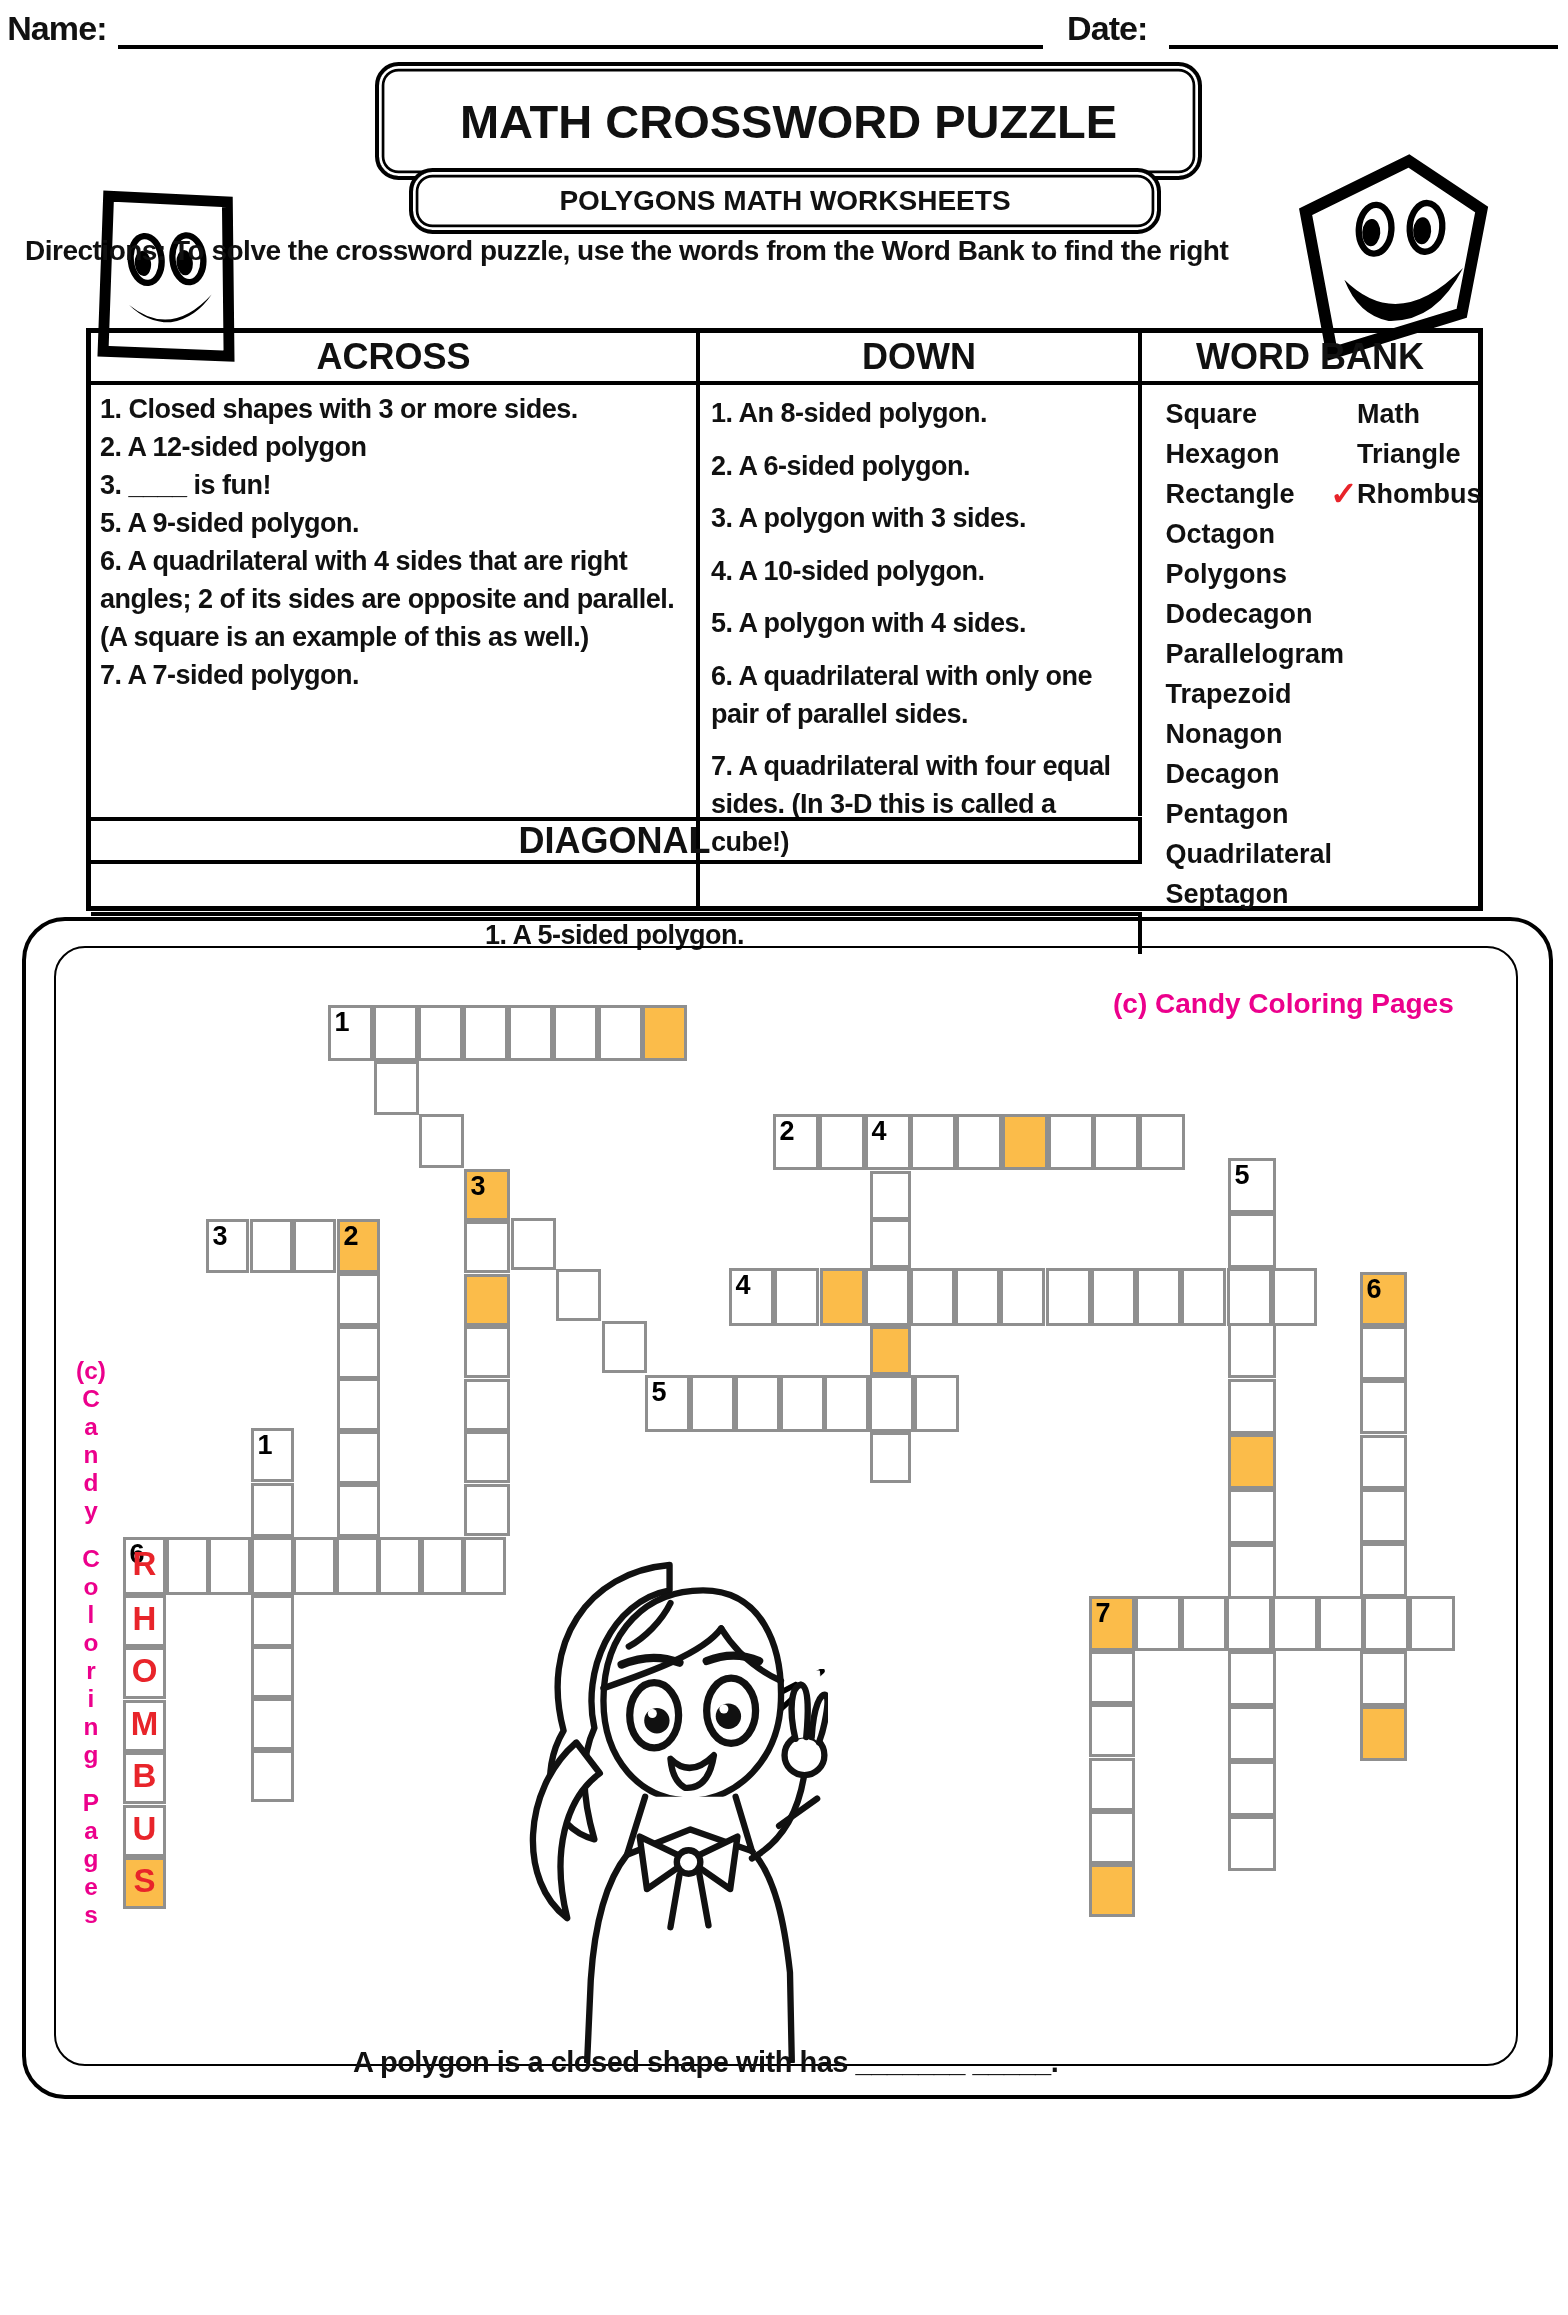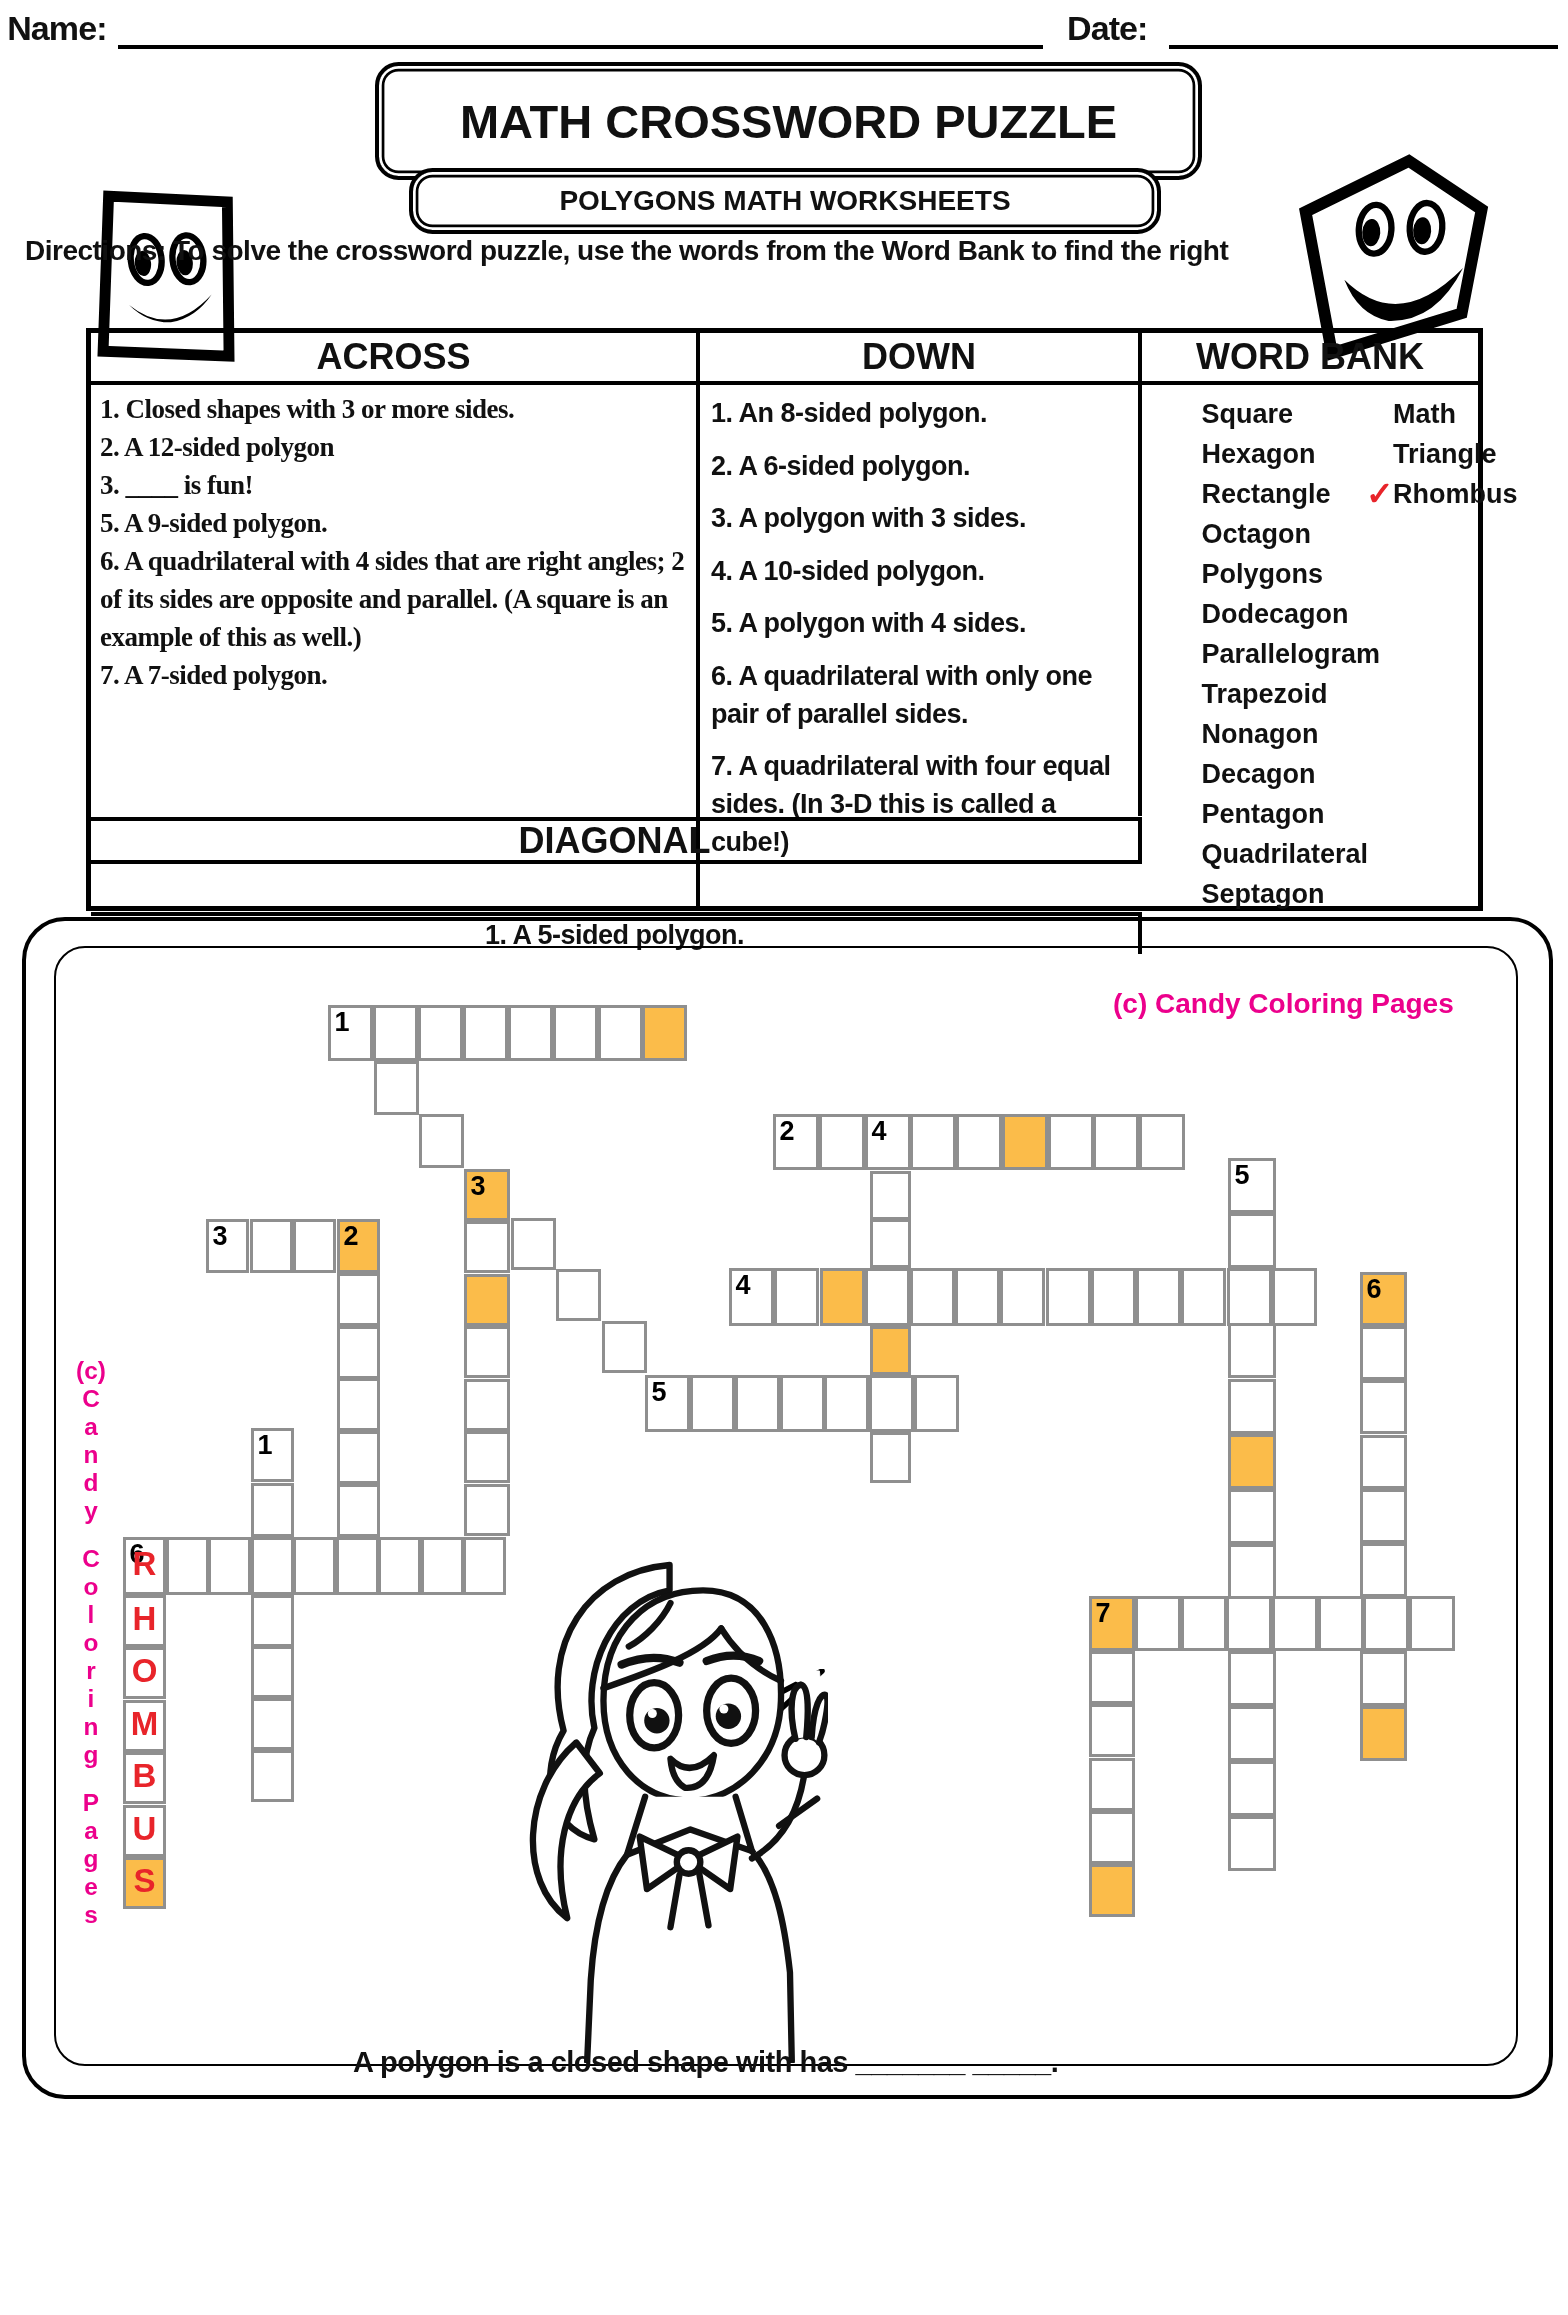--- a/index.html
+++ b/index.html
@@ -90,40 +90,40 @@
     <div class="abs tbl-cell hdr-cell" style="left:0;top:0;width:609px;height:52px;border-right:4.5px solid #000;">
         <span>ACROSS</span>
       </div>
     <div class="abs tbl-cell hdr-cell" style="left:609px;top:0;width:442px;height:52px;border-right:4.5px solid #000;">
         <span>DOWN</span>
       </div>
     <div class="abs tbl-cell hdr-cell" style="left:1051px;top:0;width:336px;height:52px;">
         <span>WORD BANK</span>
       </div>
 
-    <div class="abs tbl-cell" id="across-clues" style="left:0;top:52px;width:609px;height:523px;border-right:4.5px solid #000;padding:5.4px 9px;box-sizing:border-box;font-family:Liberation Serif, serif;">
+    <div class="abs tbl-cell" id="across-clues" style="left:0;top:52px;width:609px;height:523px;border-right:4.5px solid #000;padding:5.4px 9px;box-sizing:border-box;">
         <div class="clue">1. Closed shapes with 3 or more sides.</div>
         <div class="clue">2. A 12-sided polygon</div>
         <div class="clue">3. ____ is fun!</div>
         <div class="clue">5. A 9-sided polygon.</div>
         <div class="clue">6. A quadrilateral with 4 sides that are right angles; 2 of its sides are opposite and parallel. (A square is an example of this as well.)</div>
         <div class="clue">7. A 7-sided polygon.</div>
       </div>
 
     <div class="abs tbl-cell" id="down-clues" style="left:609px;top:52px;width:442px;height:431px;border-right:4.5px solid #000;padding:9px 11px;box-sizing:border-box;">
         <div class="clue clue-down">1. An 8-sided polygon.</div>
         <div class="clue clue-down">2. A 6-sided polygon.</div>
         <div class="clue clue-down">3. A polygon with 3 sides.</div>
         <div class="clue clue-down">4. A 10-sided polygon.</div>
         <div class="clue clue-down">5. A polygon with 4 sides.</div>
         <div class="clue clue-down">6. A quadrilateral with only one pair of parallel sides.</div>
         <div class="clue clue-down">7. A quadrilateral with four equal sides. (In 3-D this is called a cube!)</div>
       </div>
 
-    <div class="abs tbl-cell" style="left:1087px;top:52px;width:336px;height:520px;border-left:0;padding:7.2px 0 0 23.5px;box-sizing:border-box;">
+    <div class="abs tbl-cell" style="left:1051px;top:52px;width:336px;height:520px;border-left:0;padding:7.2px 0 0 23.5px;box-sizing:border-box;">
       <div id="bank-col1" class="abs" style="left:23.5px;top:9px;">
           <div class="bank-item">Square</div>
           <div class="bank-item">Hexagon</div>
           <div class="bank-item">Rectangle</div>
           <div class="bank-item">Octagon</div>
           <div class="bank-item">Polygons</div>
           <div class="bank-item">Dodecagon</div>
           <div class="bank-item">Parallelogram</div>
           <div class="bank-item">Trapezoid</div>
           <div class="bank-item">Nonagon</div>

